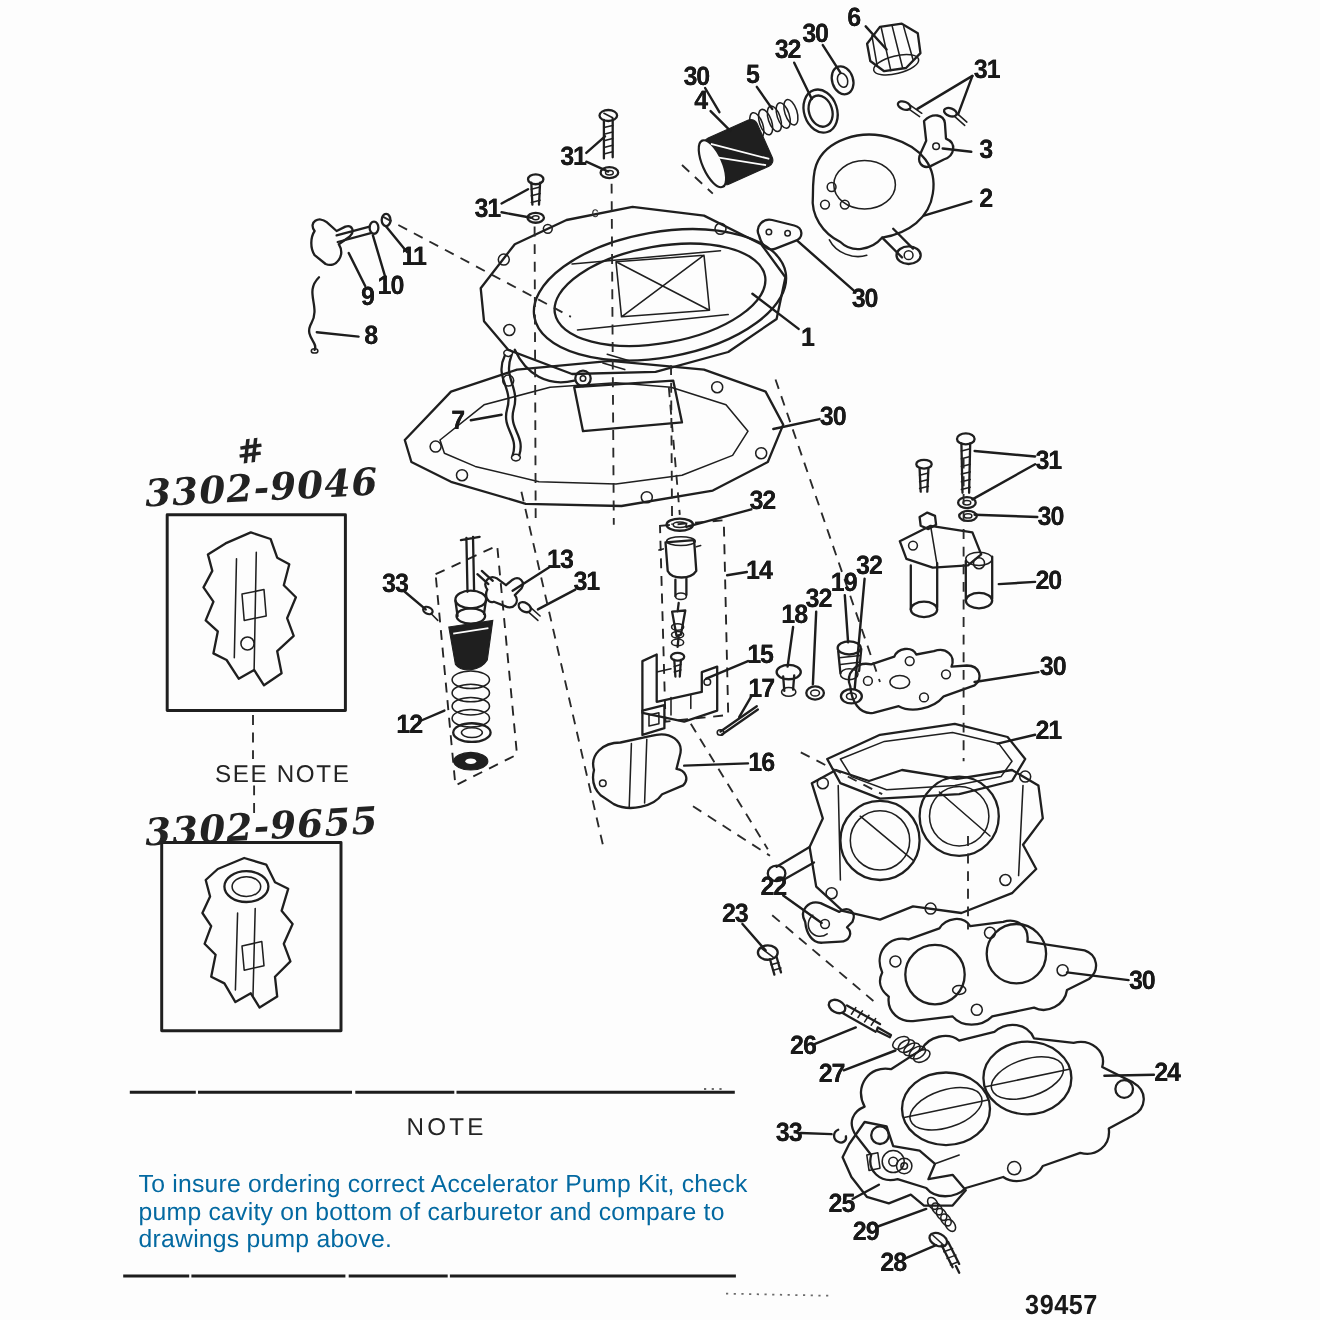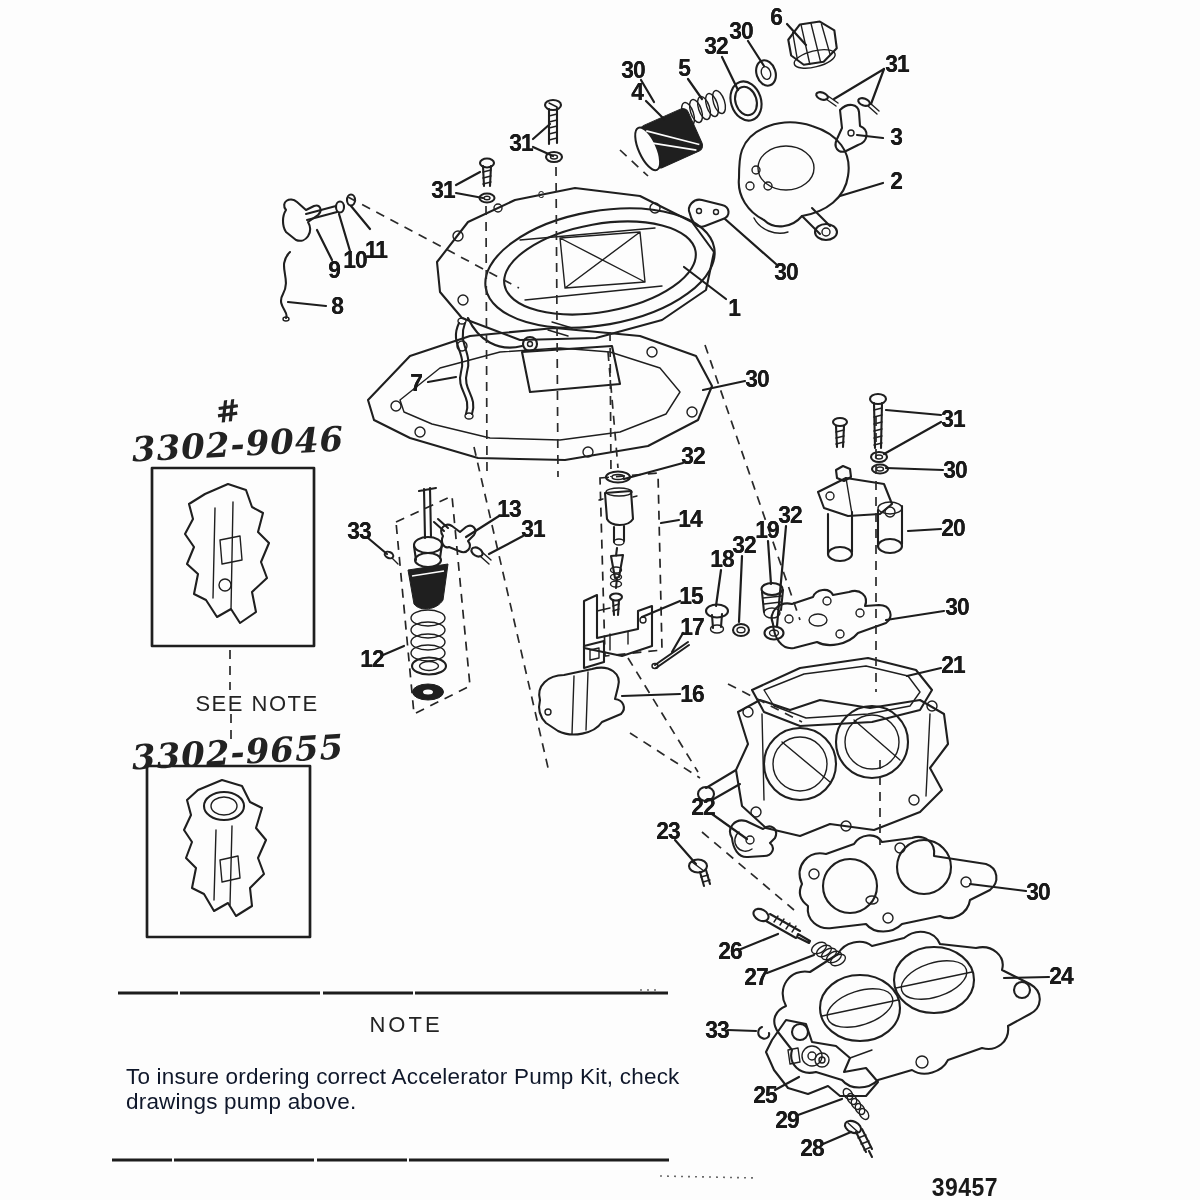--- a/index.html
+++ b/index.html
@@ -23,21 +23,21 @@
            text-shadow:0 0 .5px #191919;white-space:nowrap;}
   .hand{position:absolute;transform:translate(-50%,-50%) rotate(-3deg);
         font-family:"DejaVu Serif",serif;font-style:italic;font-weight:700;color:#222;white-space:nowrap;}
   .hash{font-size:30px;}
   .kitnum{font-size:34px;letter-spacing:1px;}
   .seenote{position:absolute;transform:translate(-50%,-50%);font:400 22px "Liberation Sans",sans-serif;
            letter-spacing:1.5px;color:#242424;white-space:nowrap;}
   .note-title{position:absolute;transform:translate(-50%,-50%);font:400 22px "Liberation Sans",sans-serif;
               letter-spacing:3px;color:#242424;}
   .note-body{position:absolute;left:126px;top:1064px;width:560px;
-             font:400 22.5px "Liberation Sans",sans-serif;line-height:25px;color:#0f172a;
+             font:400 22.5px "Liberation Sans",sans-serif;line-height:25px;color:#0369a1;
              letter-spacing:.2px;}
   .fignum{position:absolute;transform:translate(-50%,-50%) scaleX(.92);
           font:700 25px "Liberation Sans",sans-serif;color:#191919;letter-spacing:.5px;}
   .castmark{position:absolute;transform:translate(-50%,-50%);font:400 13px "Liberation Sans",sans-serif;color:#333;}
 </style>
 </head>
 <body>
 
 <div class="page">
 
@@ -496,21 +496,21 @@
       <div class="callout" style="left: 741px; top: 31px;">30</div>
       <div class="callout" style="left: 716px; top: 46px;">32</div>
       <div class="callout" style="left: 633px; top: 70px;">30</div>
       <div class="callout" style="left: 637px; top: 92px;">4</div>
       <div class="callout" style="left: 684px; top: 68px;">5</div>
       <div class="callout" style="left: 897px; top: 64px;">31</div>
       <div class="callout" style="left: 896px; top: 137px;">3</div>
       <div class="callout" style="left: 896px; top: 181px;">2</div>
       <div class="callout" style="left: 521px; top: 143px;">31</div>
       <div class="callout" style="left: 443px; top: 190px;">31</div>
-      <div class="callout" style="left: 376px; top: 250px;">11</div>
+      <div class="callout" style="left: 376px; top: 234px;">11</div>
       <div class="callout" style="left: 355px; top: 260px;">10</div>
       <div class="callout" style="left: 334px; top: 270px;">9</div>
       <div class="callout" style="left: 337px; top: 306px;">8</div>
       <div class="callout" style="left: 786px; top: 272px;">30</div>
       <div class="callout" style="left: 734px; top: 308px;">1</div>
       <div class="callout" style="left: 416px; top: 383px;">7</div>
       <div class="callout" style="left: 757px; top: 379px;">30</div>
       <div class="callout" style="left: 693px; top: 456px;">32</div>
       <div class="callout" style="left: 690px; top: 519px;">14</div>
       <div class="callout" style="left: 509px; top: 509px;">13</div>
@@ -544,17 +544,18 @@
   <div class="hand hash" style="left:228px;top:411px;transform:translate(-50%,-50%) rotate(-8deg);">#</div>
   <div class="hand kitnum" style="left:238px;top:444px;">3302-9046</div>
   <div class="seenote" style="left:257px;top:704px;">SEE NOTE</div>
   <div class="hand kitnum" style="left:238px;top:752px;">3302-9655</div>
 
   <div class="castmark" style="left:541px;top:193px;">c</div>
 
   <div class="note-title" style="left:406px;top:1025px;">NOTE</div>
   <div class="note-body">
     <div>To insure ordering correct Accelerator Pump Kit, check</div>
+    <div>pump cavity on bottom of carburetor and compare to</div>
     <div>drawings pump above.</div>
   </div>
 
   <div class="fignum" style="left:965px;top:1187px;">39457</div>
 </div>
 
 </body></html>

